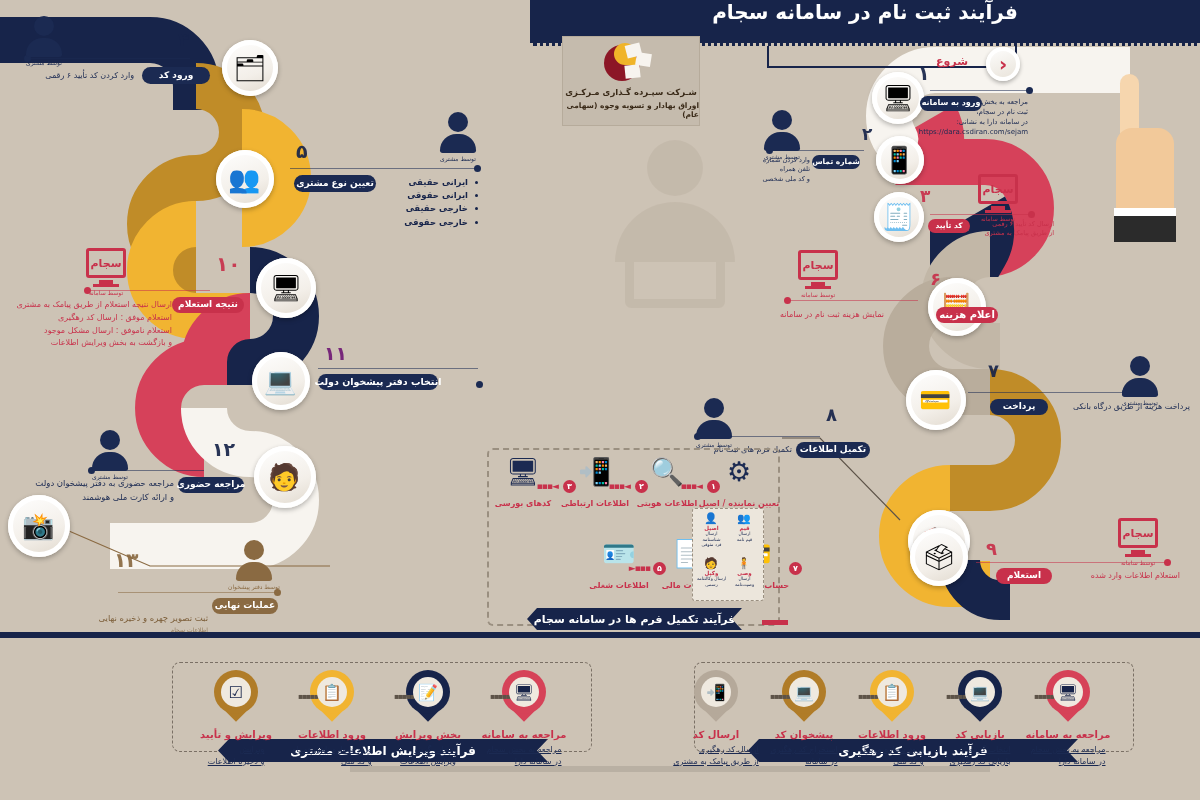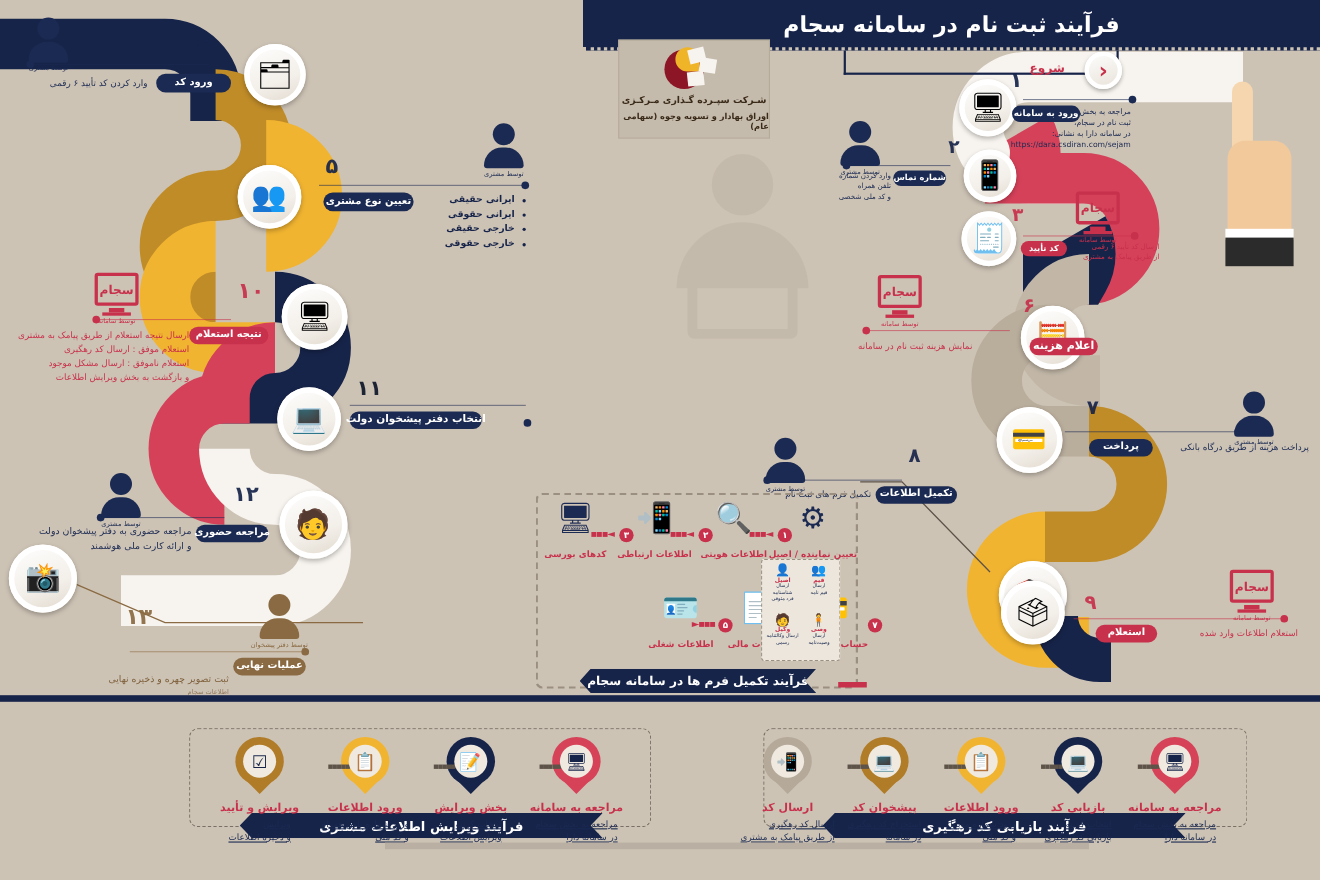--- a/index.html
+++ b/index.html
@@ -58,21 +58,21 @@
     color: #c8314b; font-weight: bold; font-size: 11px;
   }
   .monitor .stand { width: 14px; height: 4px; background: #c8314b; margin-top: 2px; }
   .monitor .base { width: 26px; height: 3px; background: #c8314b; }
   .monitor .cap { font-size: 6px; color: #c8314b; margin-top: 2px; }
 
   
   #topbar {
     position: absolute; left: 530px; top: 0; width: 670px; height: 46px;
     background: #17244a;
-    display: flex; align-items: center; justify-content: center;
+    display: flex; justify-content: center;
     border-bottom: 3px dotted #cdc3b5;
   }
   #topbar .t { color: #fff; font-size: 20px; font-weight: bold; letter-spacing: .5px; }
   #topframe {
     position: absolute; left: 767px; top: 46px; width: 250px; height: 22px;
     border: 2px solid #17244a; border-top: none;
   }
 
   
   #logo {
@@ -395,21 +395,21 @@
   </div>
   <div class="abs pill red" style="left:172px;top:297px;width:72px;height:16px;font-size:9px">نتیجه استعلام</div>
   <div class="abs desc red" style="left:16px;top:299px;width:156px;font-size:8px;white-space:pre-line;line-height:1.6">ارسال نتیجه استعلام از طریق پیامک به مشتری
 استعلام موفق : ارسال کد رهگیری
 استعلام ناموفق : ارسال مشکل موجود
 و بازگشت به بخش ویرایش اطلاعات</div>
 
   <div class="abs node" style="left:252px;top:352px;width:58px;height:58px">
     <span class="glyph">💻</span>
   </div>
-  <div class="abs num" style="left:324px;top:342px;font-size:19px;color:#0f172a">۱۱</div>
+  <div class="abs num" style="left:324px;top:342px;font-size:19px;color:#701a75">۱۱</div>
   <div class="abs rule" style="left:318px;top:368px;width:160px"></div>
   <div class="abs dot" style="left:476px;top:381px"></div>
   <div class="abs pill navy" style="left:318px;top:374px;width:120px;height:16px;font-size:9.5px">انتخاب دفتر پیشخوان دولت</div>
 
   <div class="abs node" style="left:254px;top:446px;width:62px;height:62px">
     <span class="glyph">🧑</span>
   </div>
   <div class="abs num" style="left:212px;top:438px;font-size:19px;color:#17244a">۱۲</div>
   <div class="abs rule" style="left:94px;top:470px;width:110px"></div>
   <div class="abs dot" style="left:88px;top:467px"></div>

